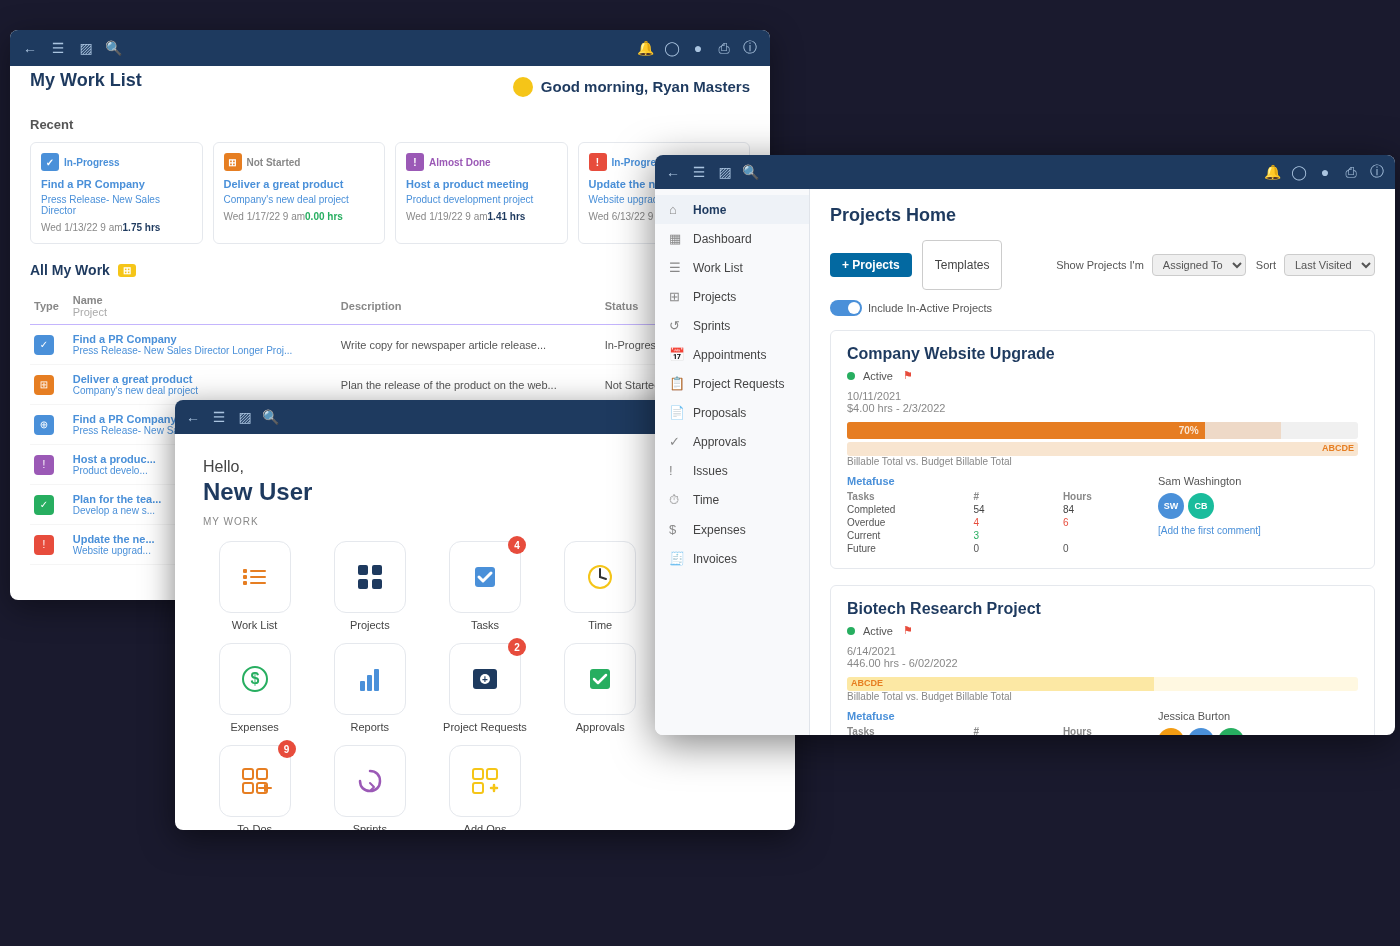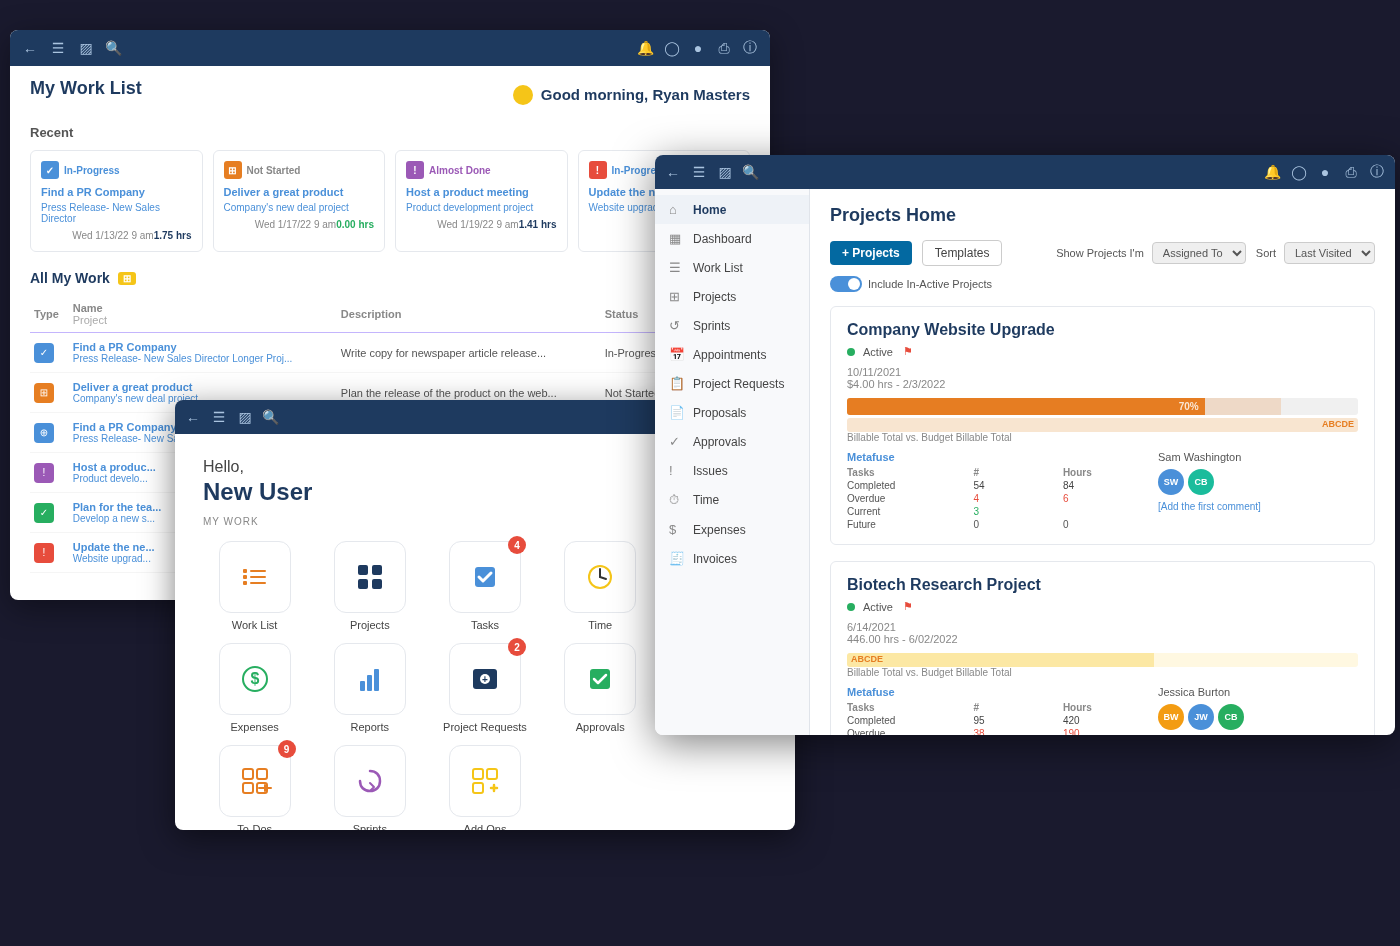--- a/index.html
+++ b/index.html
@@ -46,21 +46,21 @@
       cursor: pointer;
       font-size: 14px;
     }
     .toolbar-icon-right {
       margin-left: auto;
       display: flex;
       align-items: center;
       gap: 10px;
     }
     .window-content {
-      padding: 12px 20px;
+      padding: 4px 20px;
       overflow-y: auto;
       flex: 1;
     }
     .page-title {
       font-size: 18px;
       font-weight: 600;
       color: #1e3a5f;
       margin-bottom: 12px;
     }
     .greeting-row {
@@ -135,21 +135,21 @@
       line-height: 1.3;
       margin-bottom: 3px;
     }
     .card-sub {
       font-size: 10px;
       color: #4a90d9;
       margin-bottom: 6px;
     }
     .card-footer {
       display: flex;
-      justify-content: flex-end;
+      justify-content: flex-start;
       align-items: center;
       font-size: 10px;
       color: #888;
     }
     .card-hrs {
       font-weight: 700;
       color: #1e3a5f;
     }
     .allwork-header {
       display: flex;
@@ -357,21 +357,21 @@
       padding: 5px 12px;
       font-size: 12px;
       cursor: pointer;
       font-weight: 600;
     }
     .btn-templates {
       background: white;
       color: #444;
       border: 1px solid #ccc;
       border-radius: 4px;
-      padding: 5px 12px;
+      padding: 17px 12px;
       font-size: 12px;
       cursor: pointer;
     }
     .projects-filter {
       display: flex;
       align-items: center;
       gap: 8px;
       font-size: 11px;
       color: #555;
     }

